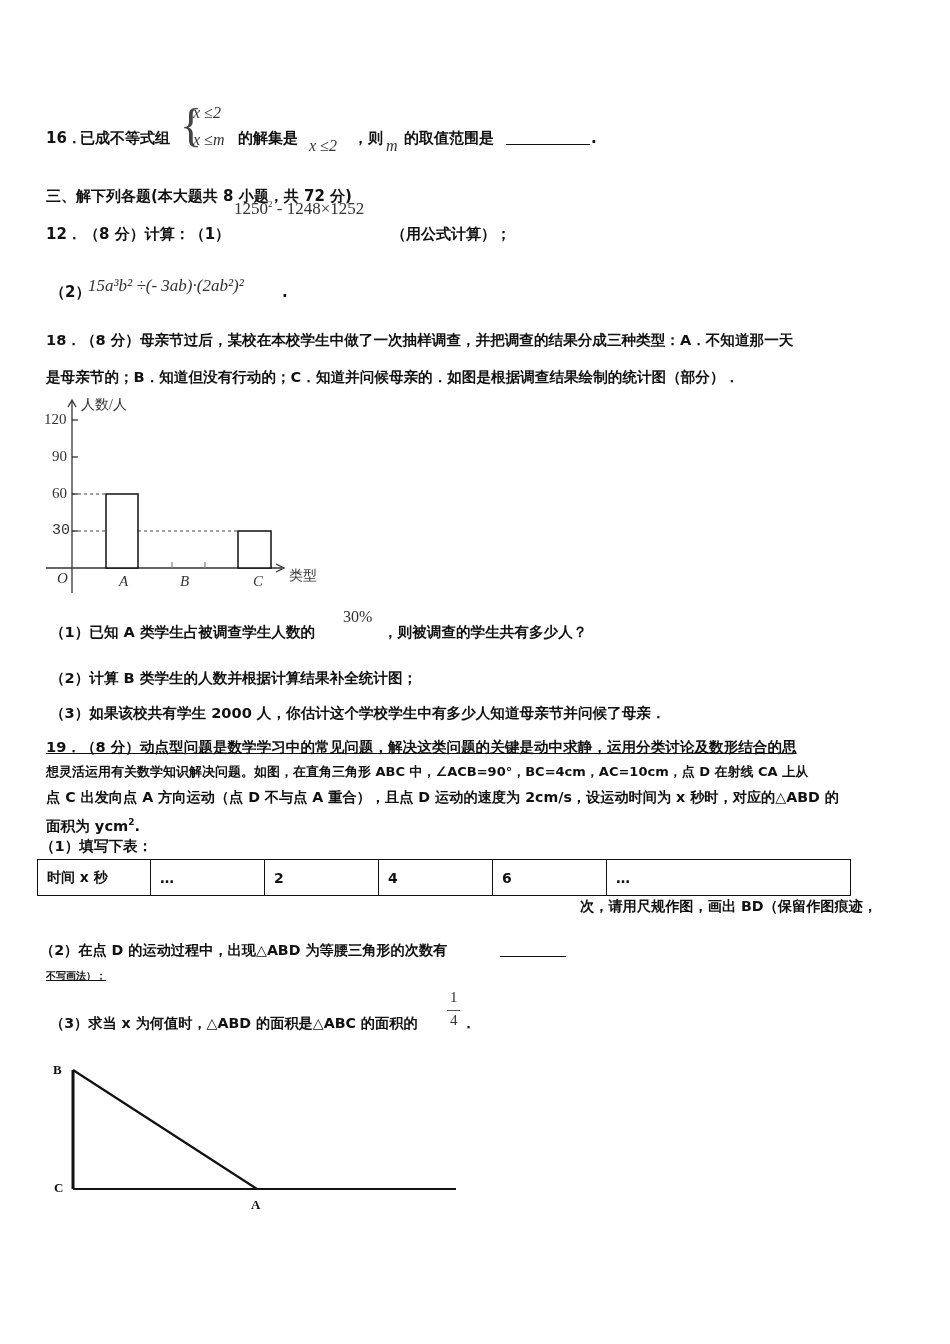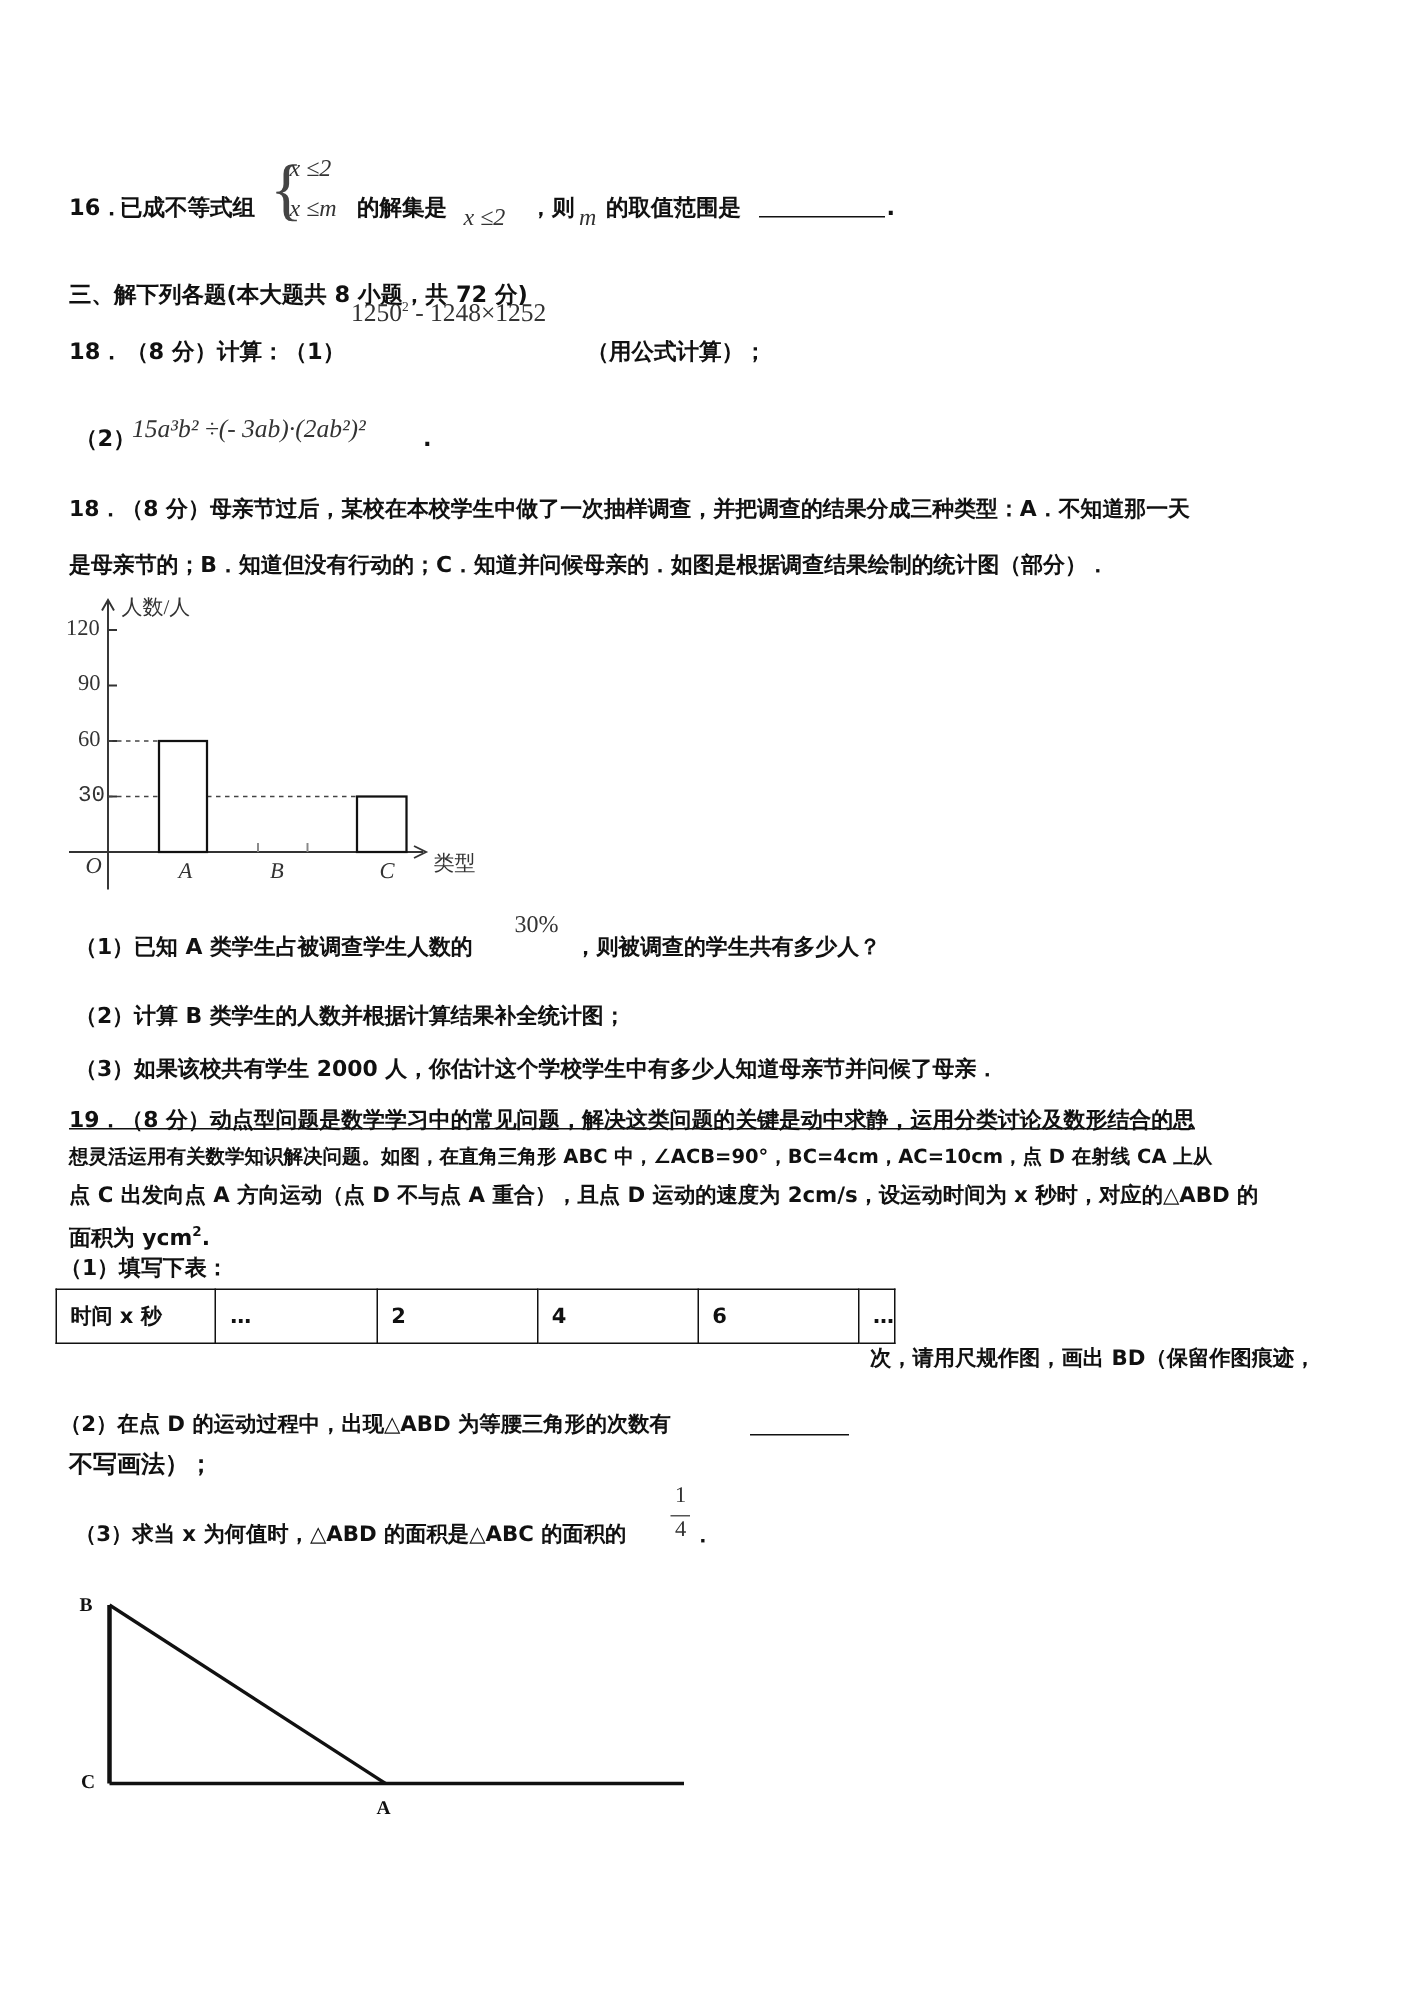--- a/index.html
+++ b/index.html
@@ -4,21 +4,21 @@
 <style>
   html, body { margin: 0; padding: 0; background: #ffffff; }
   body { width: 950px; height: 1344px; position: relative; overflow: hidden;
          font-family: "DejaVu Sans", sans-serif; color: #111; }
   .abs { position: absolute; white-space: nowrap; }
   .b { font-weight: bold; }
   .t { font-size: 15px; font-weight: bold; line-height: 20px; }
   .m { font-family: "Liberation Serif", "DejaVu Serif", serif; font-weight: normal; color: #333; }
   .mi { font-family: "Liberation Serif", "DejaVu Serif", serif; font-style: italic; font-weight: normal; color: #333; }
   sup { font-size: 9px; }
-  table.qt { position: absolute; left: 37px; top: 859px; border-collapse: collapse; width: 560px; }
+  table.qt { position: absolute; left: 37px; top: 859px; border-collapse: collapse; width: 814px; }
   table.qt td { border: 1.5px solid #111; height: 35px; padding: 0 0 0 9px; font-size: 14px; font-weight: bold; }
   .brace { font-family: "Liberation Serif", serif; font-size: 46px; font-weight: normal; color: #444; line-height: 46px; }
 </style>
 </head>
 <body>
 
 <div class="abs t" style="left:46px; top:128px;">16．</div>
 <div class="abs t" style="left:80px; top:128px;">已成不等式组</div>
 <div class="abs brace" style="left:180px; top:103px;">{</div>
 <div class="abs mi" style="left:193px; top:104px; font-size:16px;">x ≤2</div>
@@ -26,21 +26,21 @@
 <div class="abs t" style="left:238px; top:128px;">的解集是</div>
 <div class="abs mi" style="left:309px; top:137px; font-size:16px;">x ≤2</div>
 <div class="abs t" style="left:353px; top:128px;">，则</div>
 <div class="abs mi" style="left:386px; top:137px; font-size:16px;">m</div>
 <div class="abs t" style="left:404px; top:128px;">的取值范围是</div>
 <div class="abs" style="left:506px; top:130px; width:84px; height:14px; border-bottom:1.5px solid #111;"></div>
 <div class="abs t" style="left:591px; top:128px;">.</div>
 
 <div class="abs t" style="left:46px; top:186px;">三、解下列各题(本大题共 8 小题，共 72 分)</div>
 
-<div class="abs t" style="left:46px; top:224px;">18．</div>
+<div class="abs t" style="left:46px; top:224px;">12．</div>
 <div class="abs t" style="left:84px; top:224px;">（8 分）计算：（1）</div>
 <div class="abs m" style="left:234px; top:199px; font-size:17px;">
   <span>1250</span><sup>2</sup><span> - 1248×1252</span>
 </div>
 <div class="abs t" style="left:391px; top:224px;">（用公式计算）；</div>
 <div class="abs t" style="left:50px; top:282px;">（2）</div>
 <div class="abs mi" style="left:88px; top:276px; font-size:17px;">15a³b² ÷(- 3ab)·(2ab²)²</div>
 <div class="abs t" style="left:282px; top:282px;">.</div>
 
 <div class="abs t" style="left:46px; top:330px; font-size:14.6px;">18．（8 分）母亲节过后，某校在本校学生中做了一次抽样调查，并把调查的结果分成三种类型：A．不知道那一天</div>
@@ -105,21 +105,21 @@
     <td style="width:104px;">4</td>
     <td style="width:104px;">6</td>
     <td>…</td>
   </tr>
 </tbody>
   </table>
 
 <div class="abs t" style="left:40px; top:940px; font-size:14.2px;">（2）在点 D 的运动过程中，出现△ABD 为等腰三角形的次数有</div>
 <div class="abs" style="left:500px; top:942px; width:66px; height:14px; border-bottom:1.5px solid #111;"></div>
 <div class="abs t" style="left:566px; top:896px; font-size:14.2px;margin-left:14px;"> 次，请用尺规作图，画出 BD（保留作图痕迹，</div>
-<div class="abs t" style="left:46px; top:966px; font-size:16px;">不写画法）；</div>
+<div class="abs t" style="left:46px; top:966px; font-size:10px;text-decoration:underline;">不写画法）；</div>
 
 <div class="abs t" style="left:50px; top:1013px; font-size:14.2px;">（3）求当 x 为何值时，△ABD 的面积是△ABC 的面积的</div>
 <div class="abs m" style="left:450px; top:989px; font-size:15px;">1</div>
 <div class="abs" style="left:447px; top:1010px; width:13px; height:1px; background:#555;"></div>
 <div class="abs m" style="left:450px; top:1012px; font-size:15px;">4</div>
 <div class="abs t" style="left:461px; top:1013px;">．</div>
 
 <svg class="abs" style="left:40px; top:1050px;" width="440" height="170" viewBox="0 0 440 170">
   <line x1="33" y1="20" x2="33" y2="139" stroke="#111" stroke-width="3"></line>
   <line x1="33" y1="139" x2="416" y2="139" stroke="#111" stroke-width="2.2"></line>

